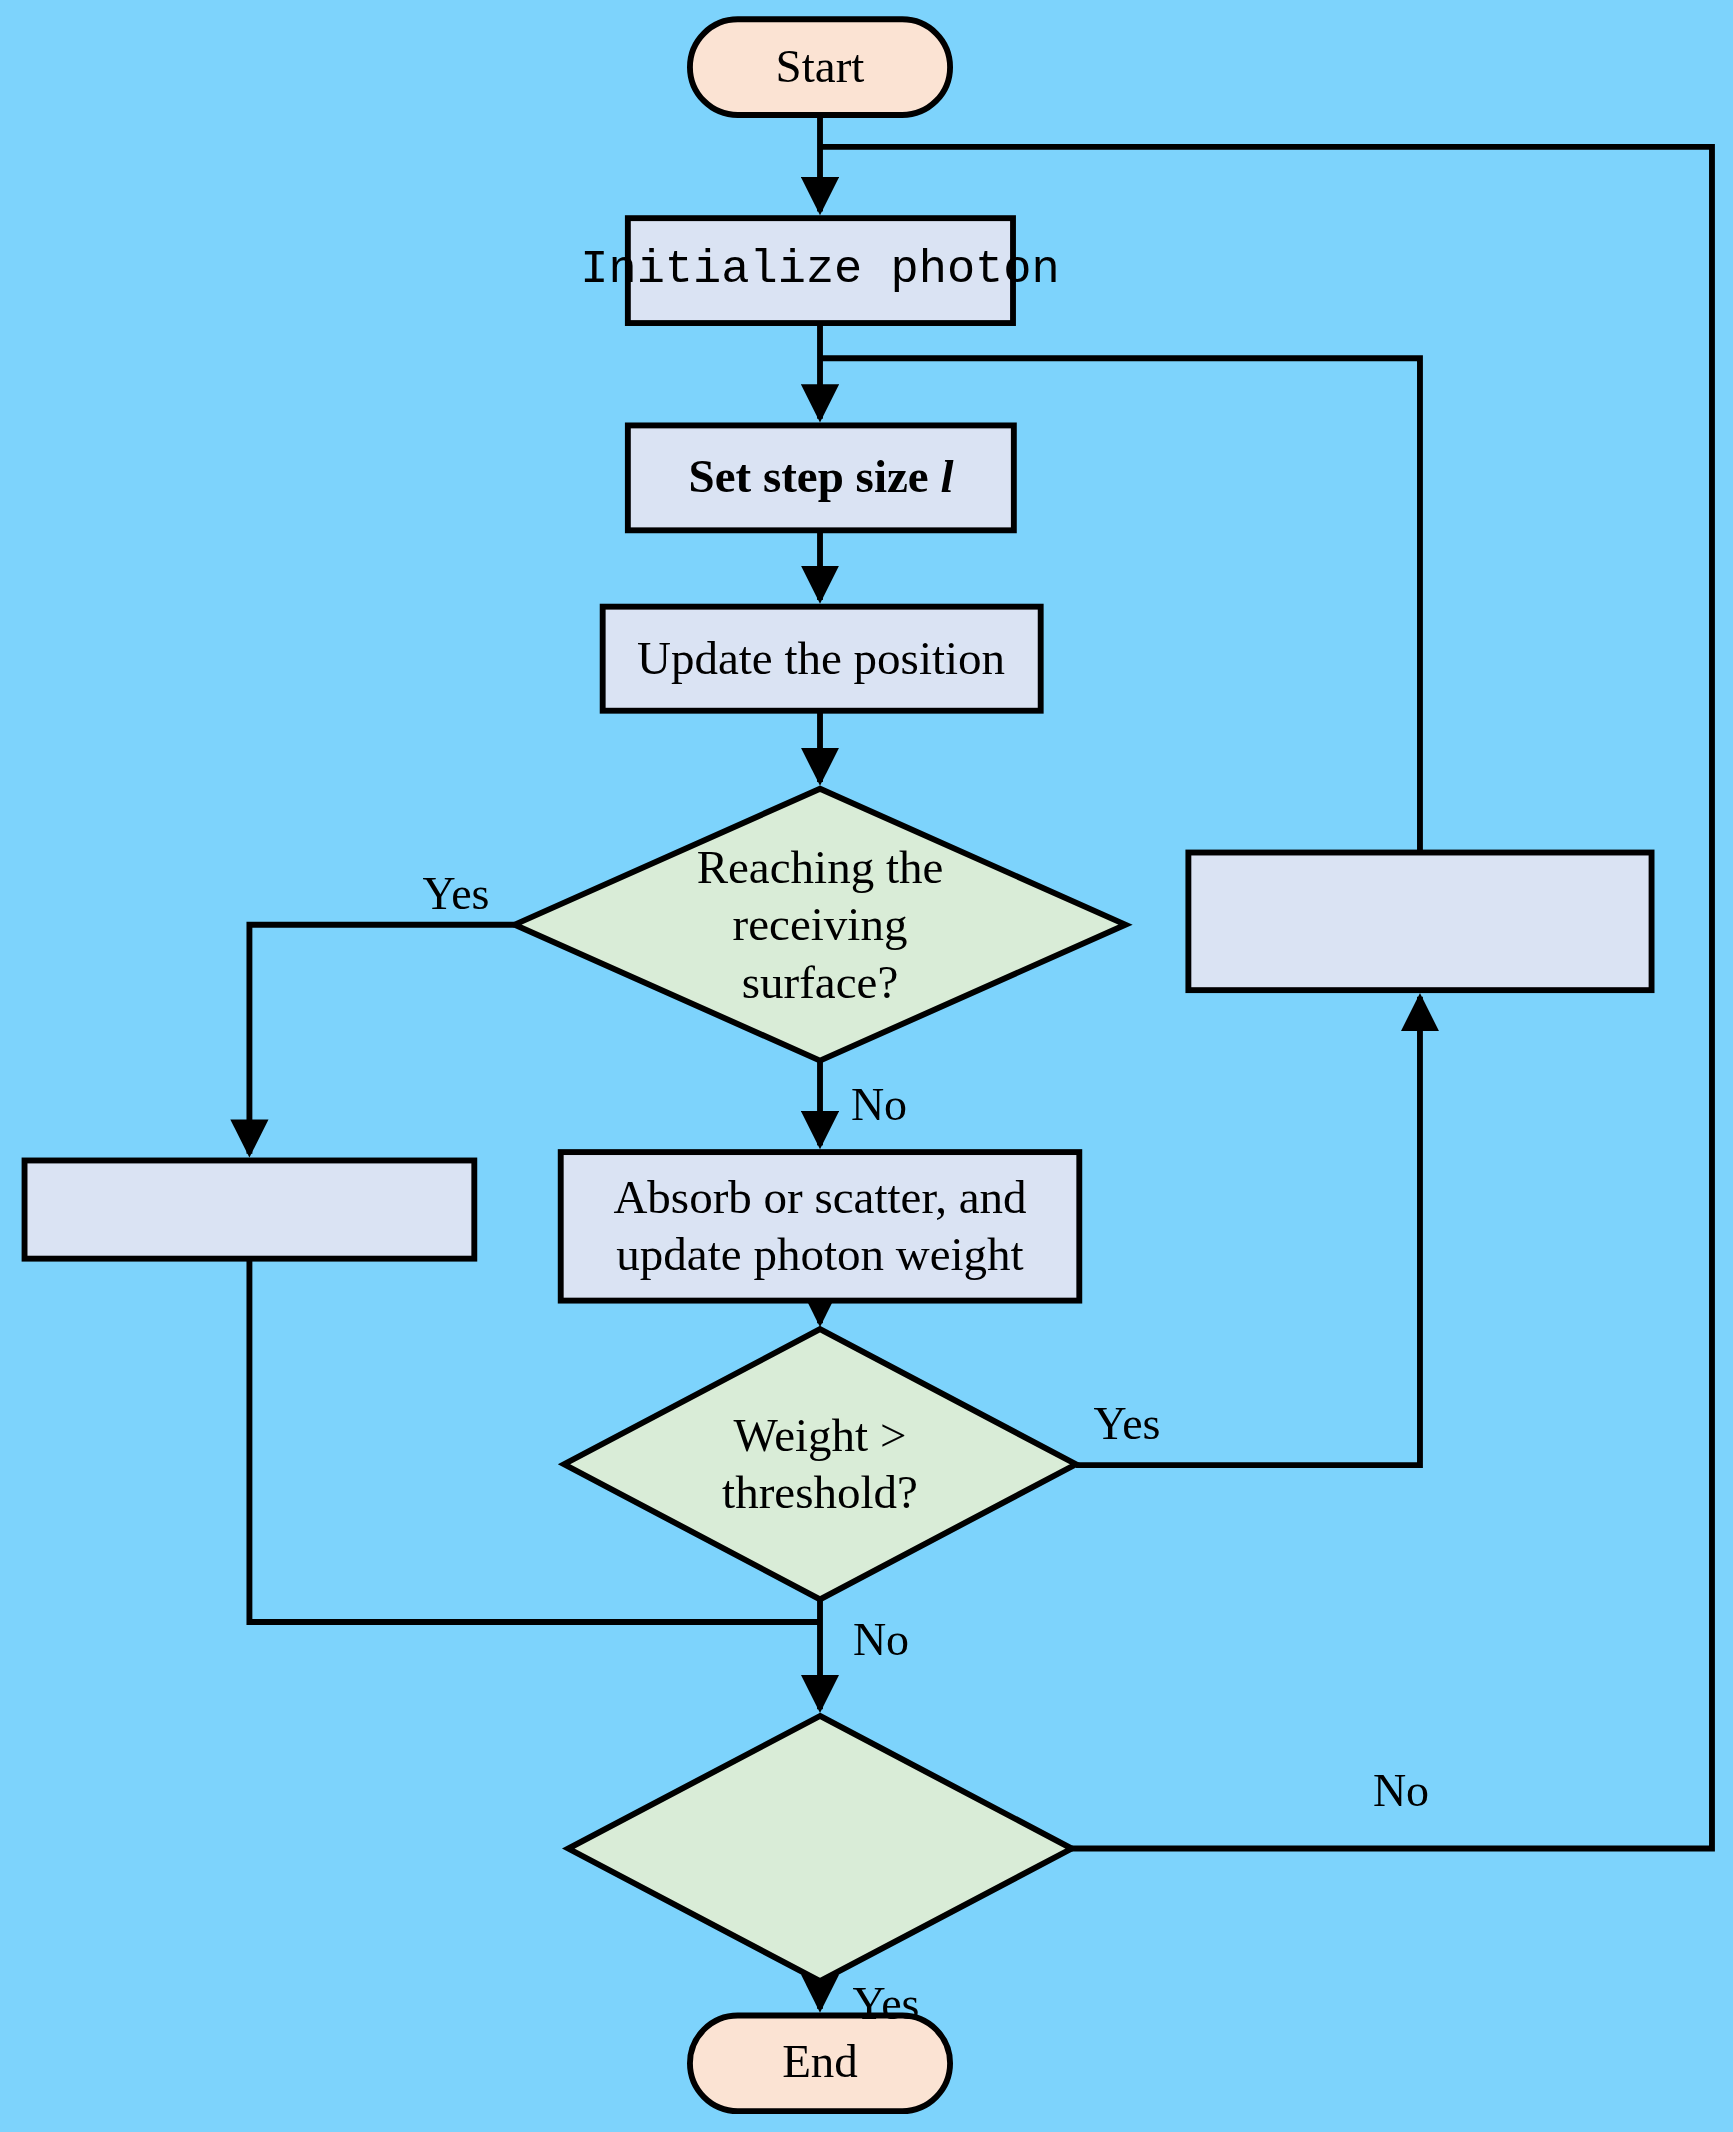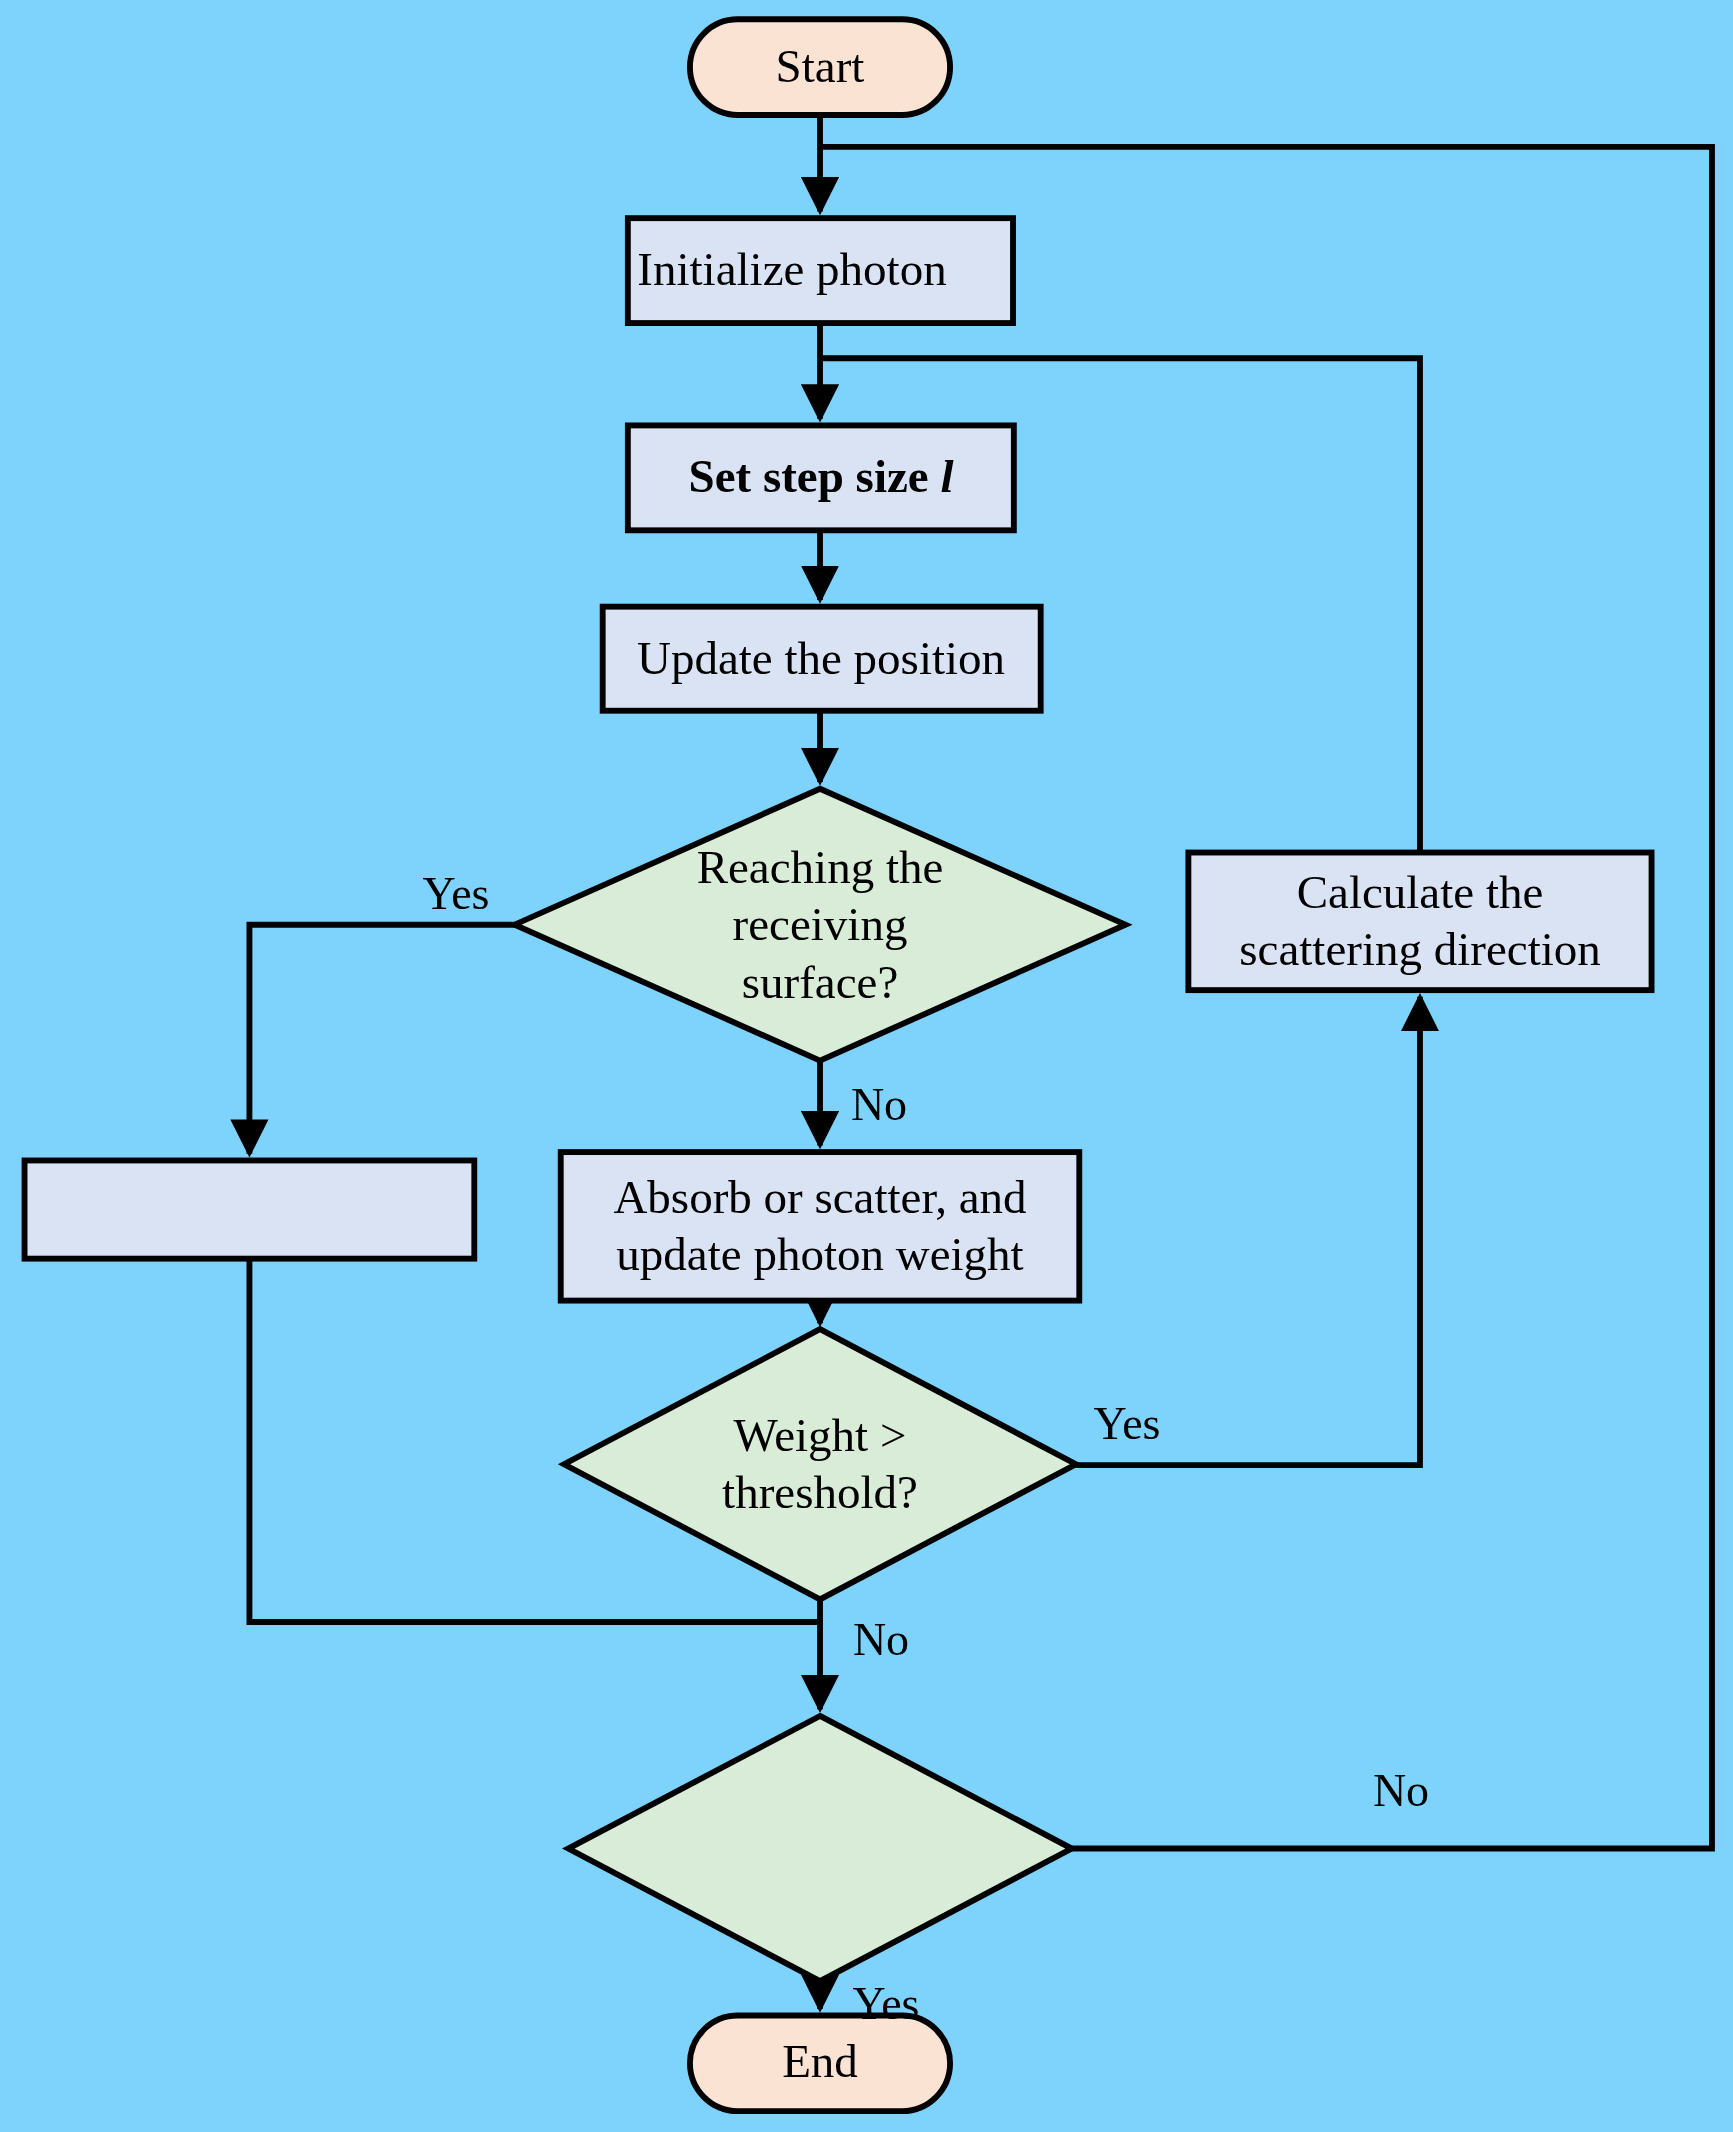--- a/index.html
+++ b/index.html
@@ -64,39 +64,37 @@
     <rect class="shape shape-process" x="29" y="1383" width="536" height="117"></rect>
     <rect class="shape shape-process" x="668" y="1373" width="618" height="177"></rect>
     <polygon class="shape shape-decision" points="977,1584 1282,1745 977,1906 672,1745"></polygon>
     <rect class="shape shape-process" x="1416" y="1016" width="552" height="164"></rect>
     <polygon class="shape shape-decision" points="977,2045 1277,2203 977,2361 677,2203"></polygon>
     <rect class="shape shape-terminal" x="822" y="2402" width="310" height="114" rx="57" ry="57"></rect>
   </svg>
 
   <div class="node-label" style="left:820px; top:67px;">Start</div>
 
-  <div class="node-label" style="left:792px; top:270px;">Initialize photon</div>
+  <div class="node-label" style="left:820px; top:270px;font-family:Liberation Mono, monospace;">Initialize photon</div>
 
   <div class="node-label" style="left:821px; top:477px; white-space:nowrap;font-weight:bold;"><span>Set step size</span>&nbsp;<i>l</i></div>
 
   <div class="node-label" style="left:821px; top:659px;">Update the position</div>
 
   <div class="node-label" style="left:820px; top:925px;">Reaching the
 receiving
 surface?</div>
 
 
   <div class="node-label" style="left:820px; top:1464px;">Weight &gt;
 threshold?</div>
 
   <div class="node-label" style="left:820px; top:1226px;">Absorb or scatter, and
 update photon weight</div>
 
-  <div class="node-label" style="left:1420px; top:921px;">Calculate the
-scattering direction</div>
 
 
   <div class="node-label" style="left:820px; top:2062px;">End</div>
 
   <div class="edge-label" style="left:456px; top:894px;">Yes</div>
 
   <div class="edge-label" style="left:879px; top:1105px;">No</div>
 
   <div class="edge-label" style="left:1127px; top:1424px;">Yes</div>
 

